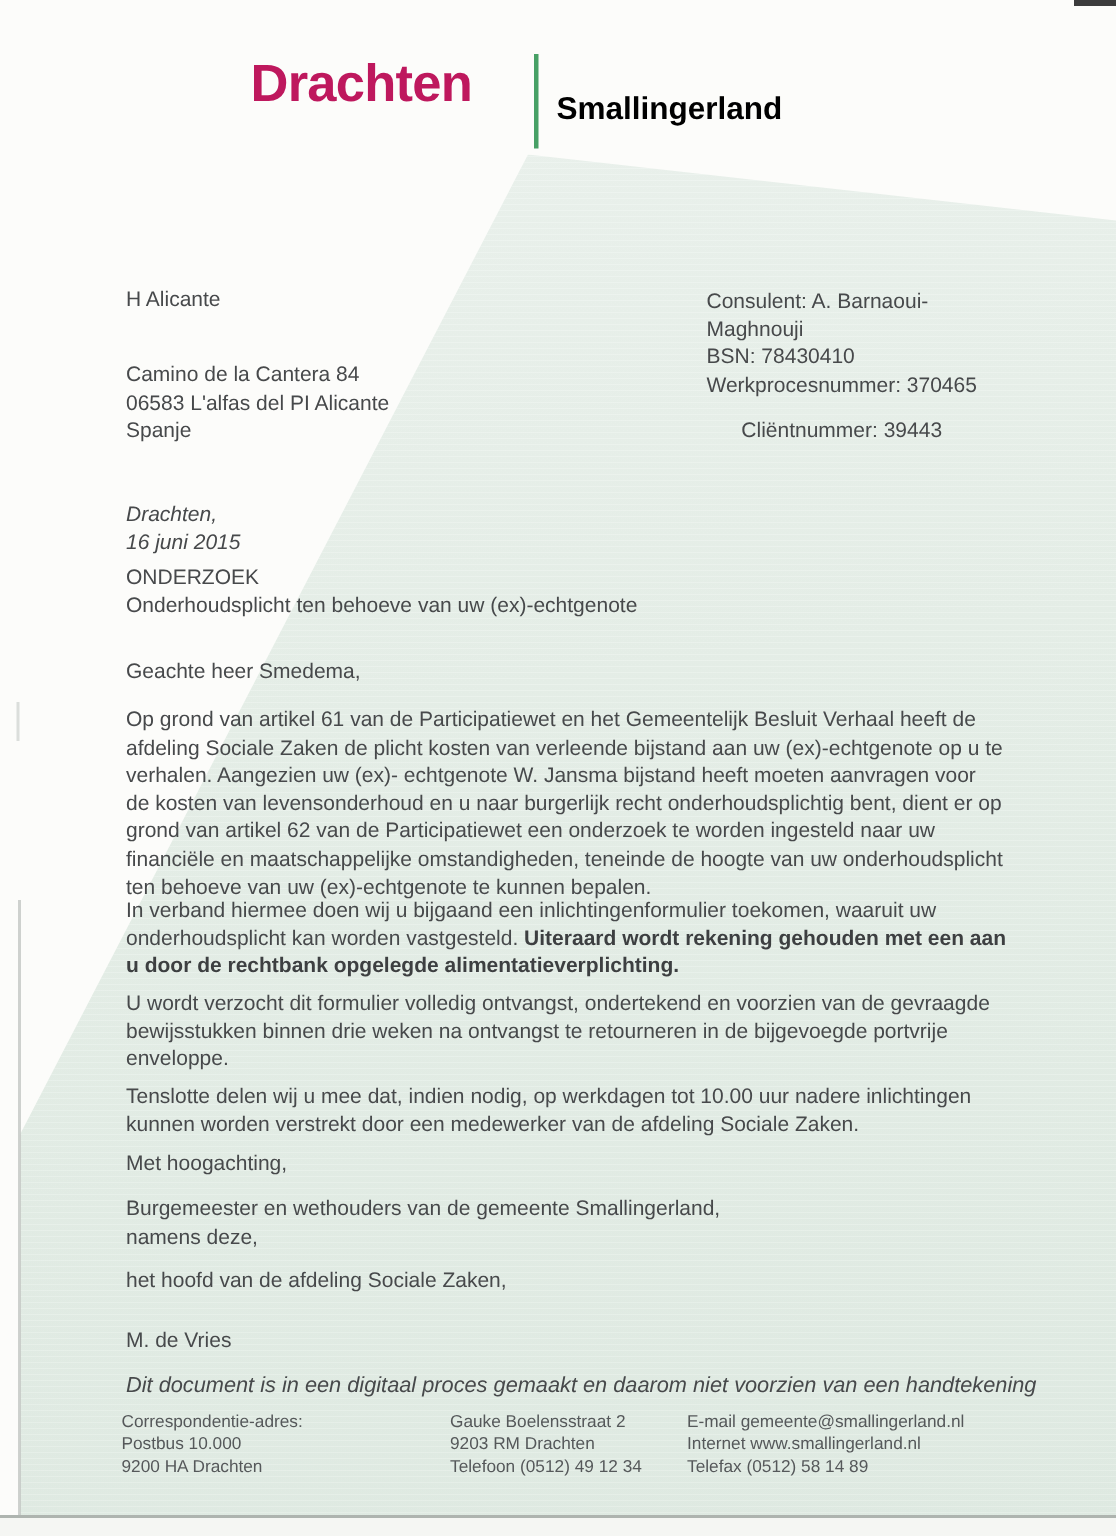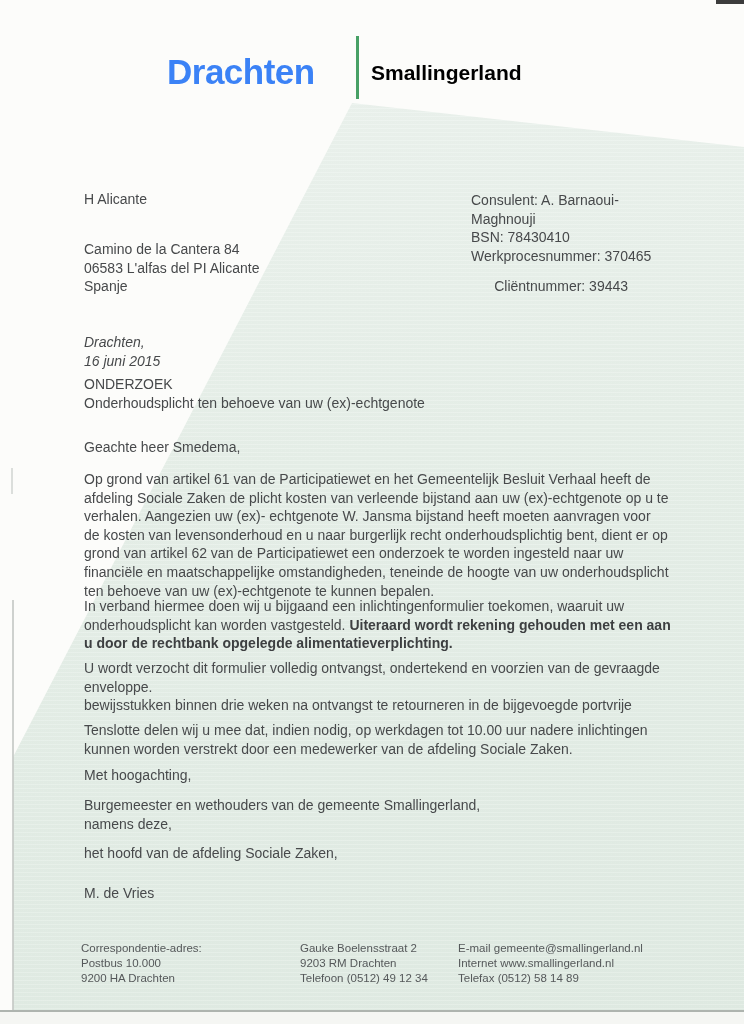--- a/index.html
+++ b/index.html
@@ -9,21 +9,21 @@
   .txt{font-size:14px;line-height:18.6px;white-space:nowrap;color:#47494b;}
   .tline{white-space:nowrap;}
   
   .watermark{left:0;top:0;width:744px;height:1024px;
     background:linear-gradient(172deg,#ebf2ed 10%,#e6efe8 45%,#e0ebe3 100%);
     clip-path:polygon(352px 103px,744px 147px,744px 1010px,13px 1010px,13px 757px);}
   .scanlines{left:0;top:0;width:744px;height:1024px;pointer-events:none;
     background:repeating-linear-gradient(180deg,rgba(255,255,255,0.16) 0 1px,rgba(0,0,0,0.008) 1px 4px);
     clip-path:polygon(352px 103px,744px 147px,744px 1010px,13px 1010px,13px 757px);}
   
-  .city{left:167px;top:38px;font-size:35px;font-weight:bold;color:#3b82f6;letter-spacing:-0.5px;line-height:1;margin-top:16px;}
+  .city{left:167px;top:38px;font-size:35px;font-weight:bold;color:#be185d;letter-spacing:-0.5px;line-height:1;}
   .divider{left:356px;top:36px;width:2.5px;height:63px;background:#47a065;}
   .muni{left:371px;top:62px;font-size:21px;font-weight:600;color:#000000;line-height:1;}
   
   .recipient-name{left:84px;top:190px;}
   .recipient-address{left:84px;top:240px;}
   .case-info{left:471px;top:191px;}
   .case-gap{margin-top:12px;text-align:center;}
   .dateline{left:84px;top:333px;font-style:italic;}
   .subject{left:84px;top:375px;}
   .salutation{left:84px;top:438px;}
@@ -105,36 +105,37 @@
     </div>
 
   <div class="abs txt p2">
     <div class="tline">In verband hiermee doen wij u bijgaand een inlichtingenformulier toekomen, waaruit uw</div>
     <div class="tline"><span>onderhoudsplicht kan worden vastgesteld. </span><span class="bold">Uiteraard wordt rekening gehouden met een aan</span></div>
     <div class="tline bold">u door de rechtbank opgelegde alimentatieverplichting.</div>
   </div>
 
   <div class="abs txt p3">
       <div class="tline">U wordt verzocht dit formulier volledig ontvangst, ondertekend en voorzien van de gevraagde</div>
+      <div class="tline">bewijsstukken binnen drie weken na ontvangst te retourneren in de bijgevoegde portvrije</div>
       <div class="tline">enveloppe.</div>
-      <div class="tline">bewijsstukken binnen drie weken na ontvangst te retourneren in de bijgevoegde portvrije</div>
     </div>
   <div class="abs txt p4">
       <div class="tline">Tenslotte delen wij u mee dat, indien nodig, op werkdagen tot 10.00 uur nadere inlichtingen</div>
       <div class="tline">kunnen worden verstrekt door een medewerker van de afdeling Sociale Zaken.</div>
     </div>
 
   <div class="abs txt regards">Met hoogachting,</div>
   <div class="abs txt college">
     <div class="tline">Burgemeester en wethouders van de gemeente Smallingerland,</div>
     <div class="tline">namens deze,</div>
   </div>
   <div class="abs txt role">het hoofd van de afdeling Sociale Zaken,</div>
   <div class="abs txt signatory">M. de Vries</div>
 
+  <div class="abs txt note">Dit document is in een digitaal proces gemaakt en daarom niet voorzien van een handtekening</div>
 
   <div class="abs footer-col fc1">
       <div class="tline">Correspondentie-adres:</div>
       <div class="tline">Postbus 10.000</div>
       <div class="tline">9200 HA Drachten</div>
     </div>
   <div class="abs footer-col fc2">
       <div class="tline">Gauke Boelensstraat 2</div>
       <div class="tline">9203 RM Drachten</div>
       <div class="tline">Telefoon (0512) 49 12 34</div>

